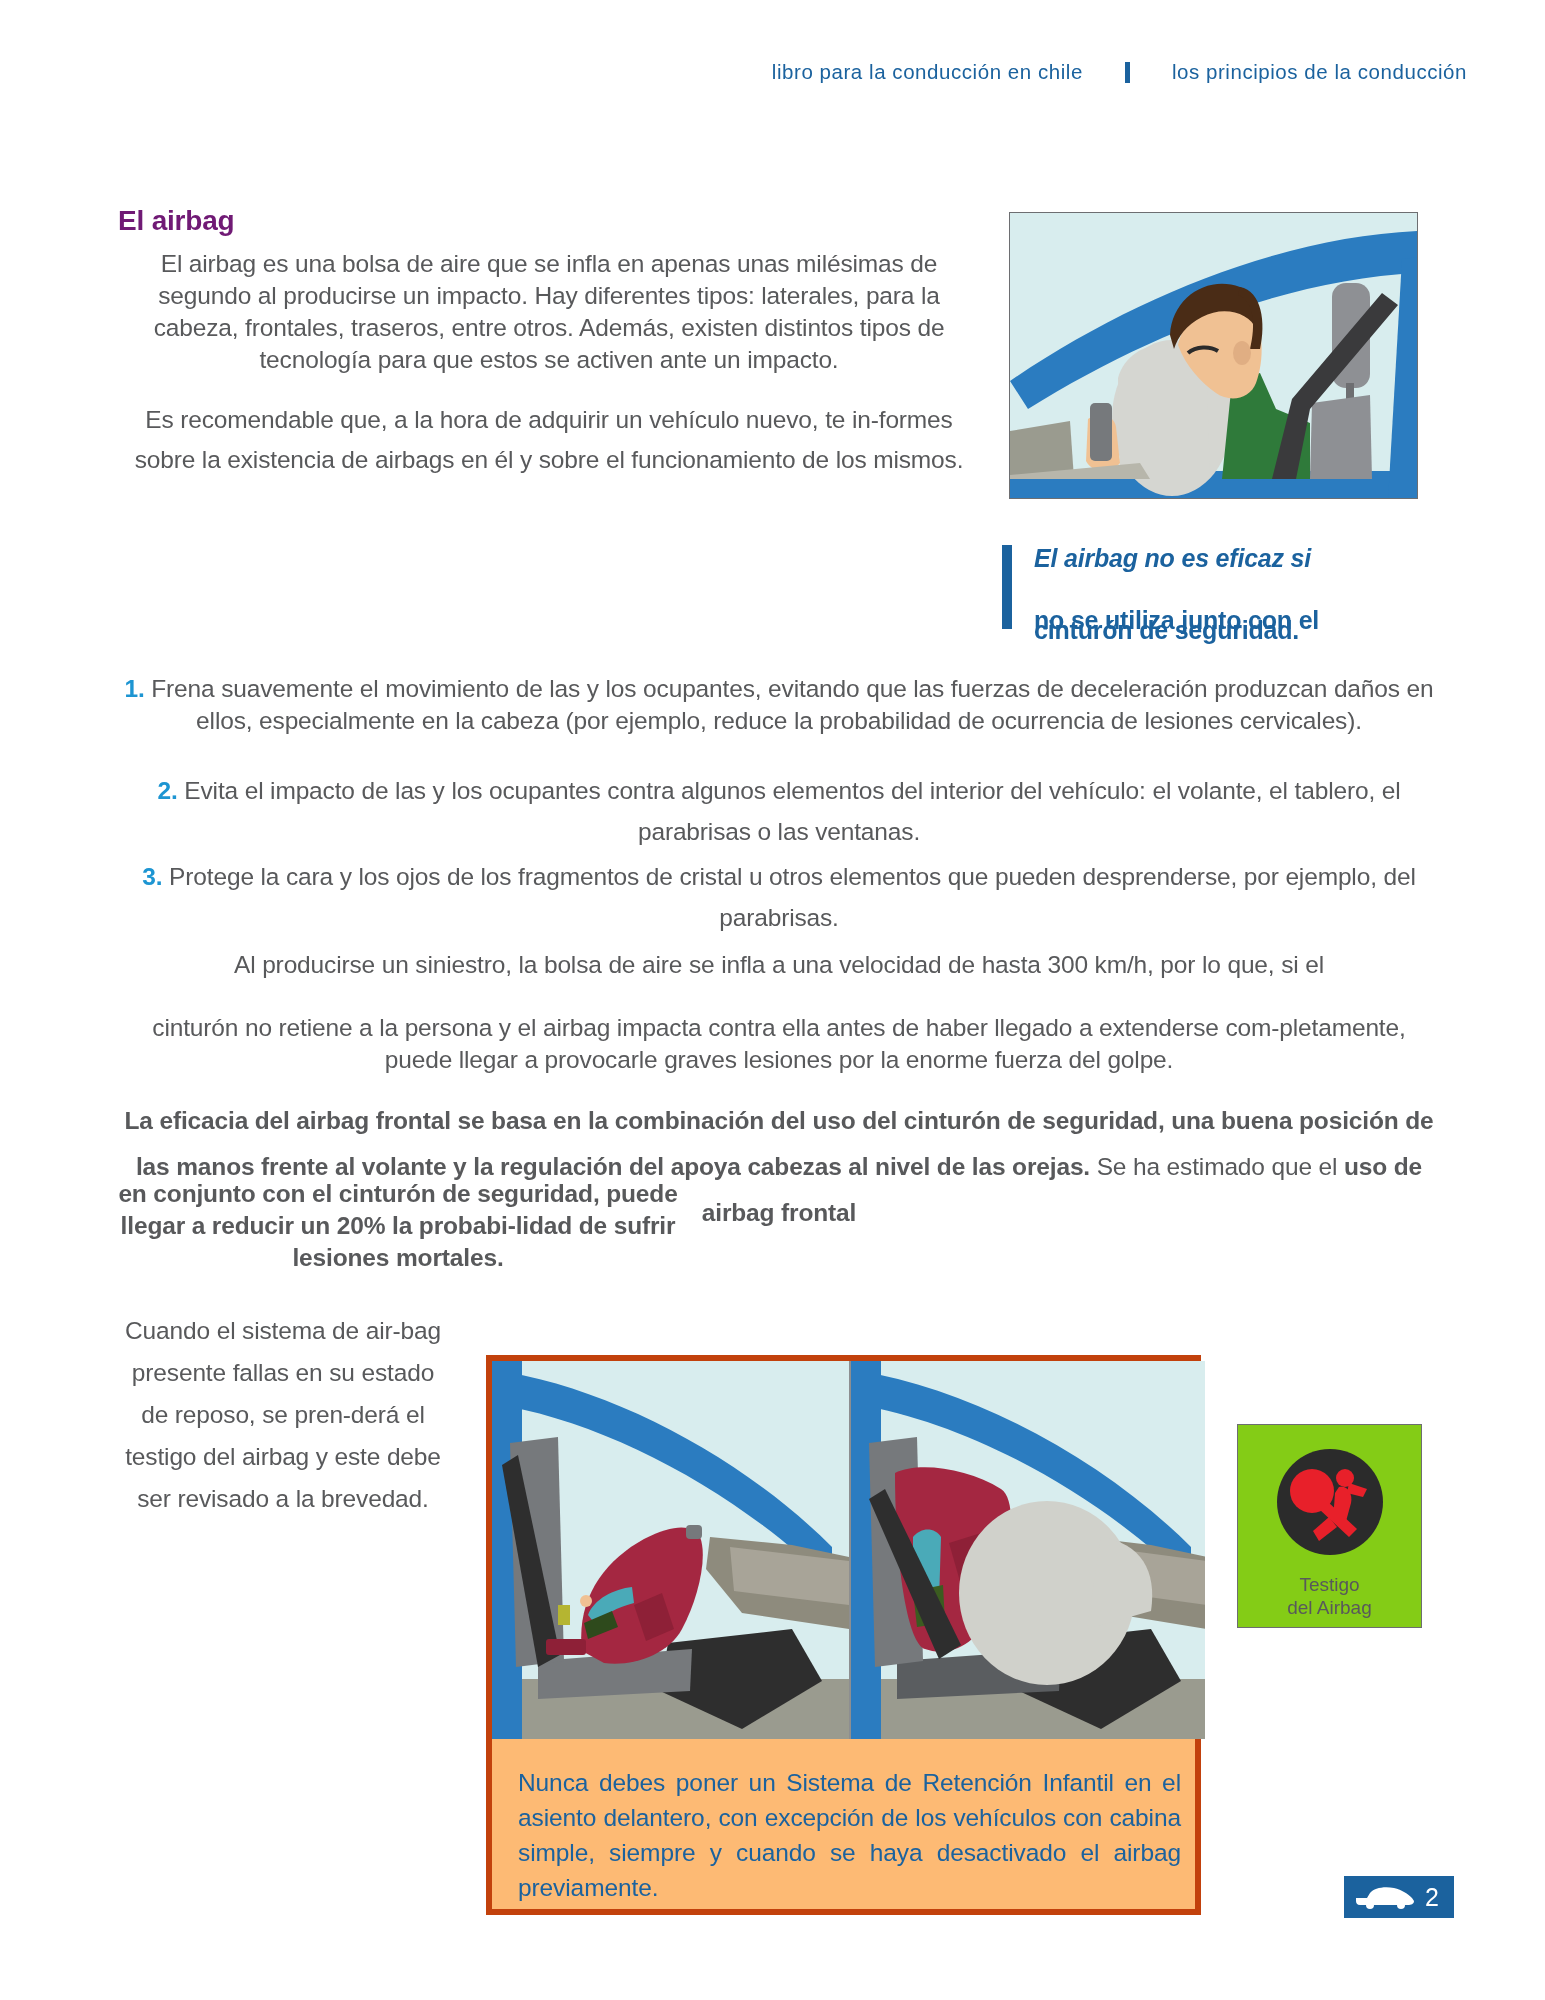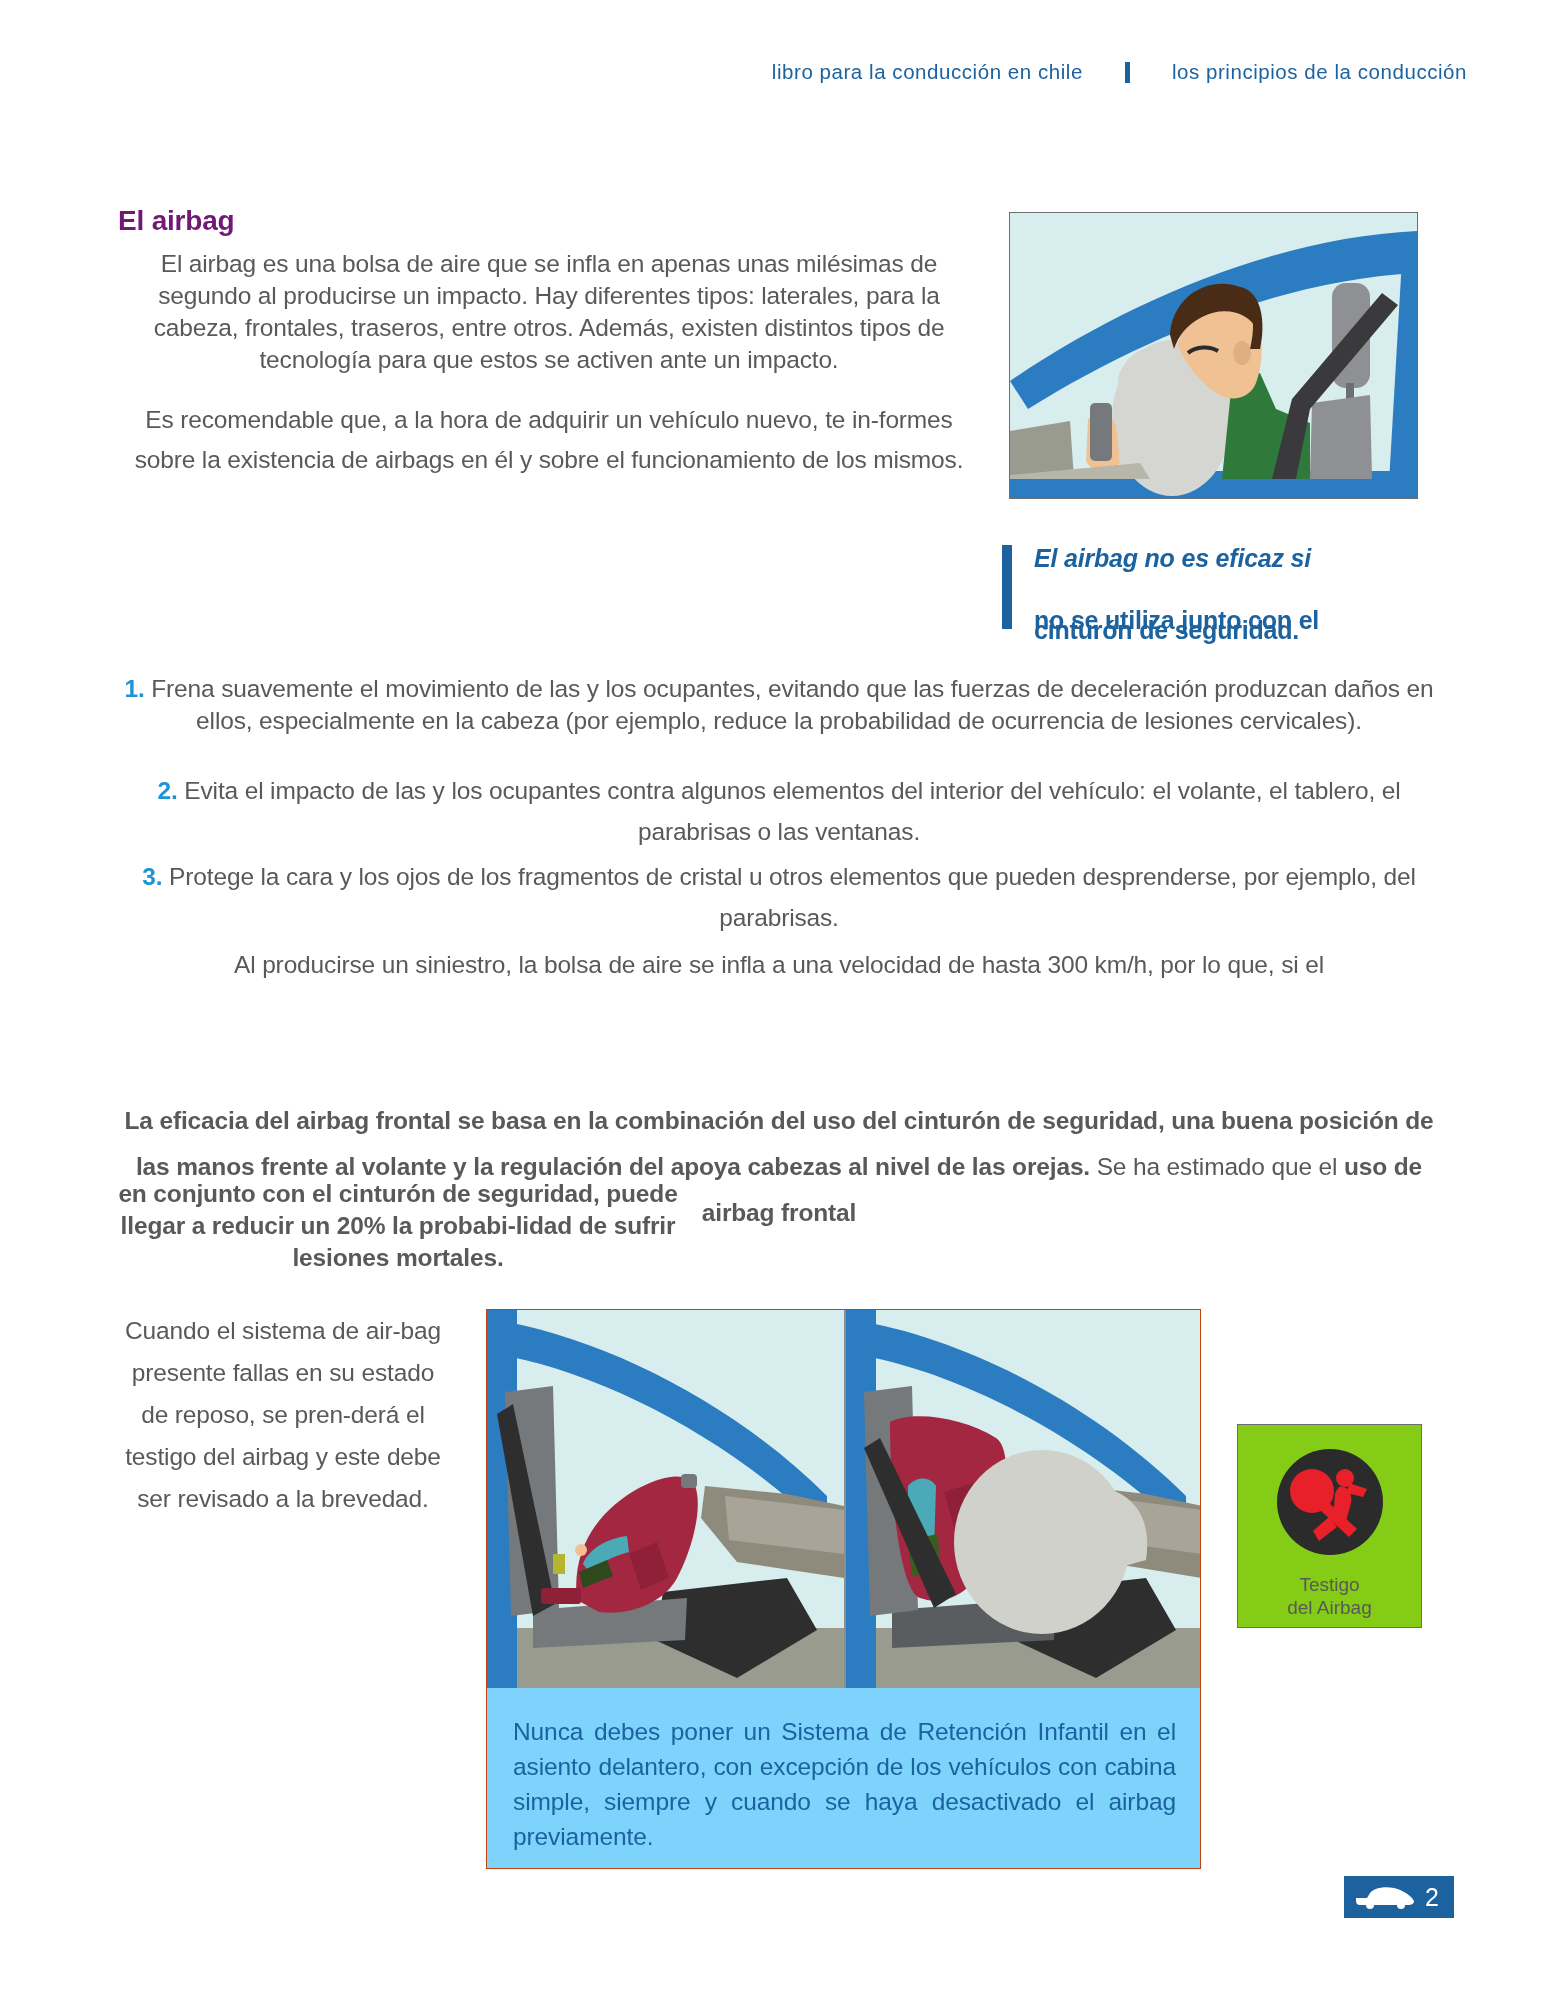--- a/index.html
+++ b/index.html
@@ -121,25 +121,25 @@
     height: 287px;
     border: 1px solid #6d6e71;
     background: #2b7cc0;
     overflow: hidden;
   }
 
   
   .illo-bottom {
     position: absolute;
     left: 486px;
-    top: 1309px;
+    top: 1355px;
     width: 715px;
     height: 560px;
-    border: 1px solid #c2410c;
-    background: #7dd3fc;
+    border: 6px solid #c2410c;
+    background: #fdba74;
   }
   .illo-panels {
     position: absolute;
     left: 0; top: 0;
     width: 715px; height: 378px;
     display: flex;
   }
   .panel {
     position: relative;
     width: 357px;
@@ -233,20 +233,21 @@
   <div class="tx p5">
     <span class="num">2.</span><span> Evita el impacto de las y los ocupantes contra algunos elementos del interior del vehículo: el volante, el tablero, el parabrisas o las ventanas.</span>
   </div>
 
   <div class="tx p6">
     <span class="num">3.</span><span> Protege la cara y los ojos de los fragmentos de cristal u otros elementos que pueden desprenderse, por ejemplo, del parabrisas.</span>
   </div>
 
   <div class="tx p7">Al producirse un siniestro, la bolsa de aire se infla a una velocidad de hasta 300 km/h, por lo que, si el</div>
 
+  <div class="tx p8">cinturón no retiene a la persona y el airbag impacta contra ella antes de haber llegado a extenderse com-pletamente, puede llegar a provocarle graves lesiones por la enorme fuerza del golpe.</div>
 
   <div class="tx p9">
     <span>La eficacia del airbag frontal se basa en la combinación del uso del cinturón de seguridad, una buena posición de las manos frente al volante y la regulación del apoya cabezas al nivel de las orejas.</span><span class="reg"> Se ha estimado que el </span><span>uso de airbag frontal</span>
   </div>
 
   <div class="tx p10">en conjunto con el cinturón de seguridad, puede llegar a reducir un 20% la probabi-lidad de sufrir lesiones mortales.</div>
 
   <div class="tx p11">Cuando el sistema de air-bag presente fallas en su estado de reposo, se pren-derá el testigo del airbag y este debe ser revisado a la brevedad.</div>
 
   <div class="pullquote">

